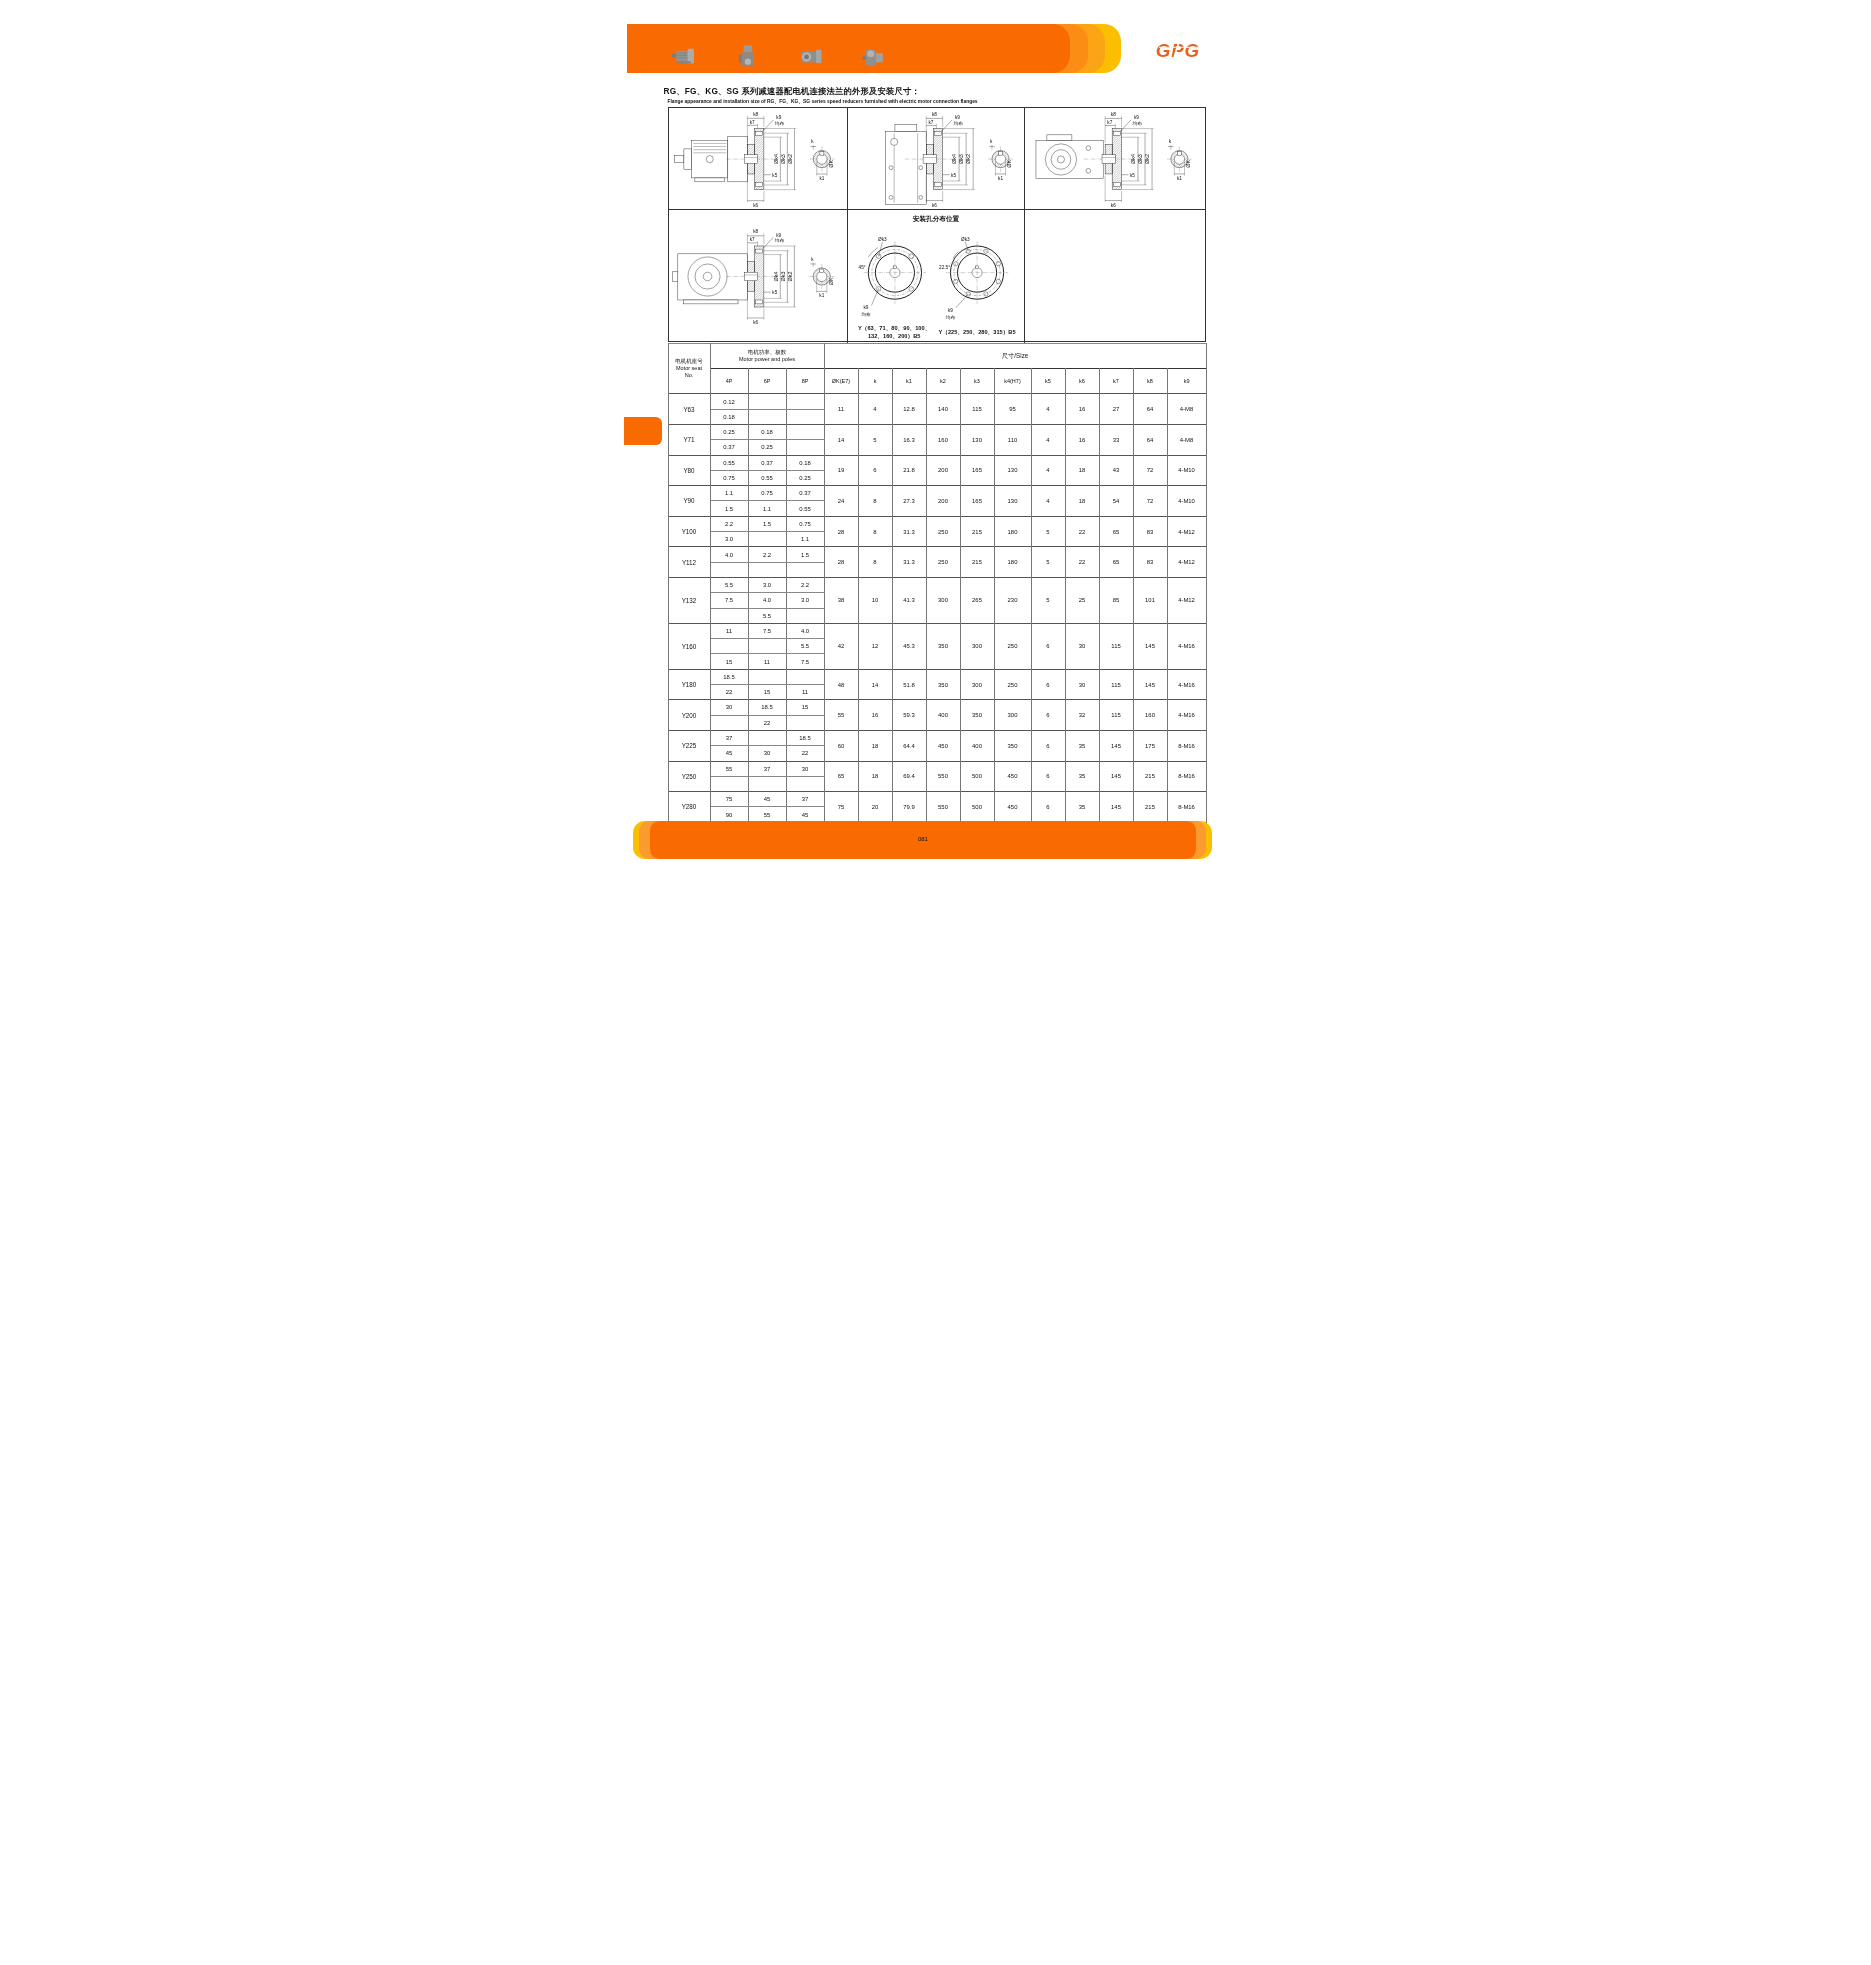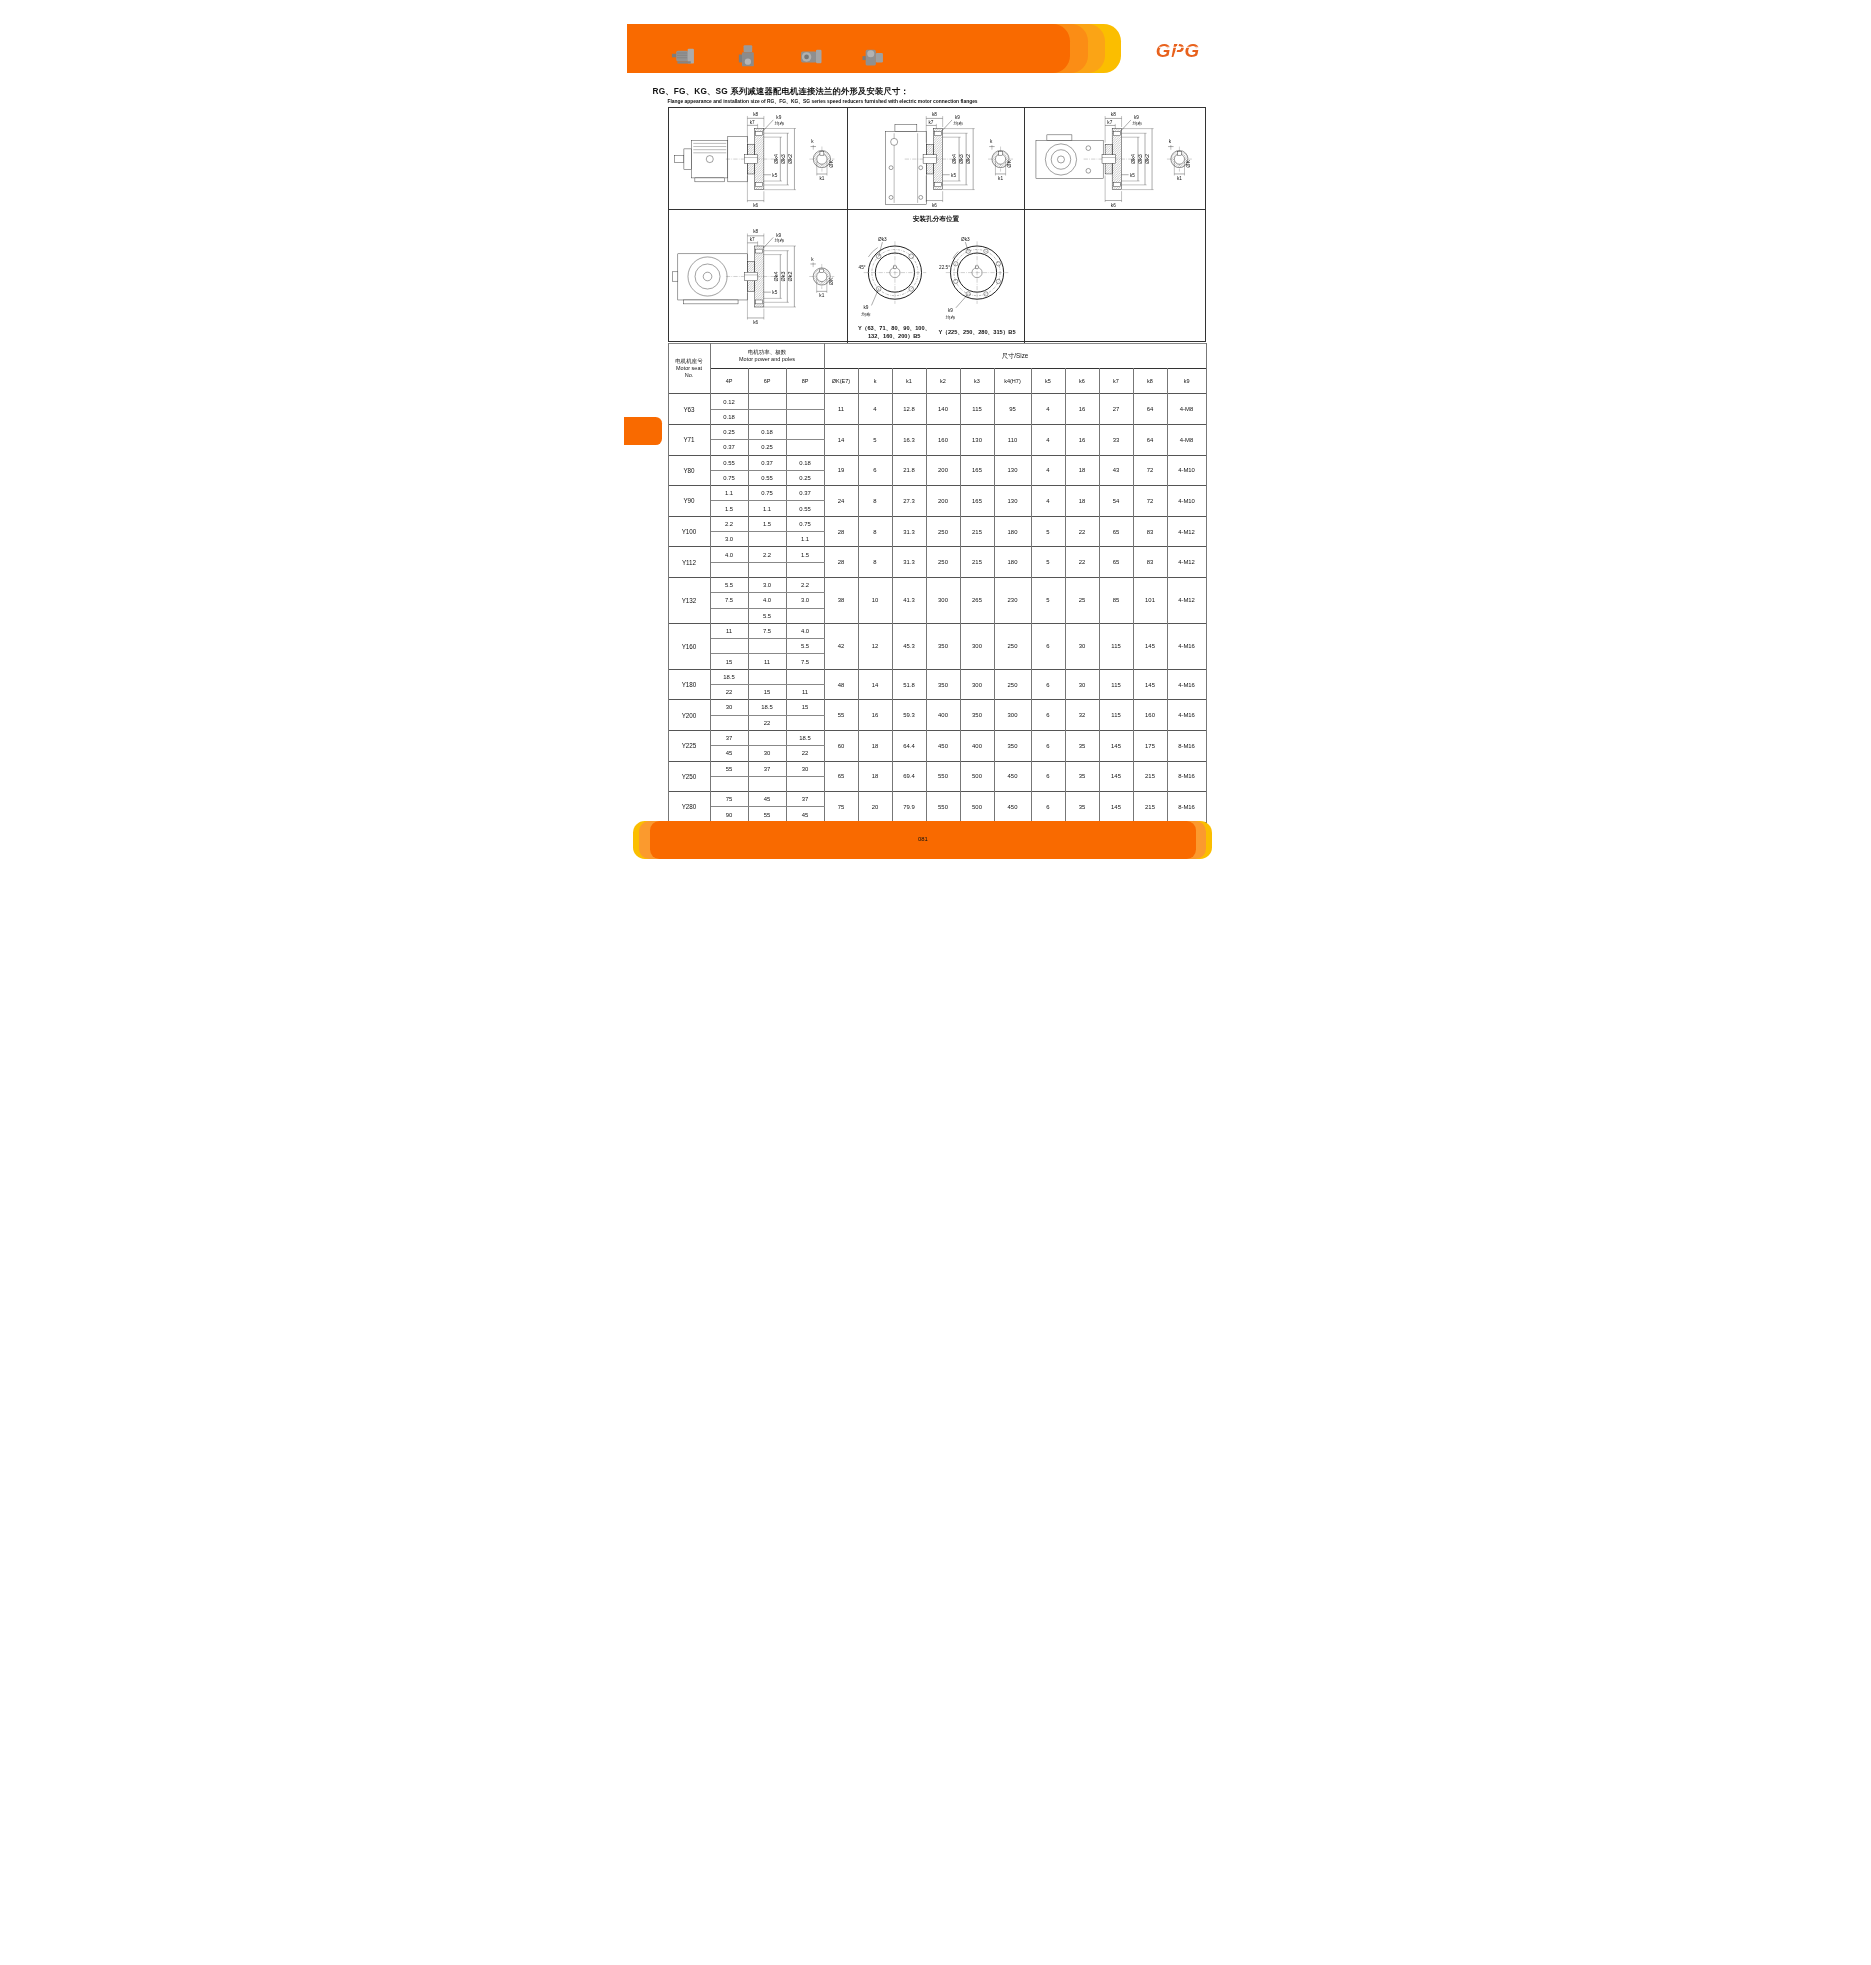--- a/index.html
+++ b/index.html
@@ -10,21 +10,21 @@
   .band{position:absolute;left:3.1px;top:24.4px;height:49px;border-radius:0 17.3px 17.3px 0;}
   .band.l4{width:494px;background:#FBBE00;}
   .band.l3{width:478px;background:#FBA415;}
   .band.l2{width:461px;background:#FB8D15;}
   .band.l1{width:443px;background:#F96A00;}
   .photos{position:absolute;left:47px;top:42px;display:flex;gap:36px;}
   .photo{width:27px;height:27.5px;}
   .logo{position:absolute;left:531px;top:41px;width:69px;height:20.4px;}
 
   
-  .title-zh{position:absolute;left:29px;top:86px;font-size:8.3px;font-weight:bold;letter-spacing:0.2px;}
+  .title-zh{position:absolute;left:40px;top:86px;font-size:8.3px;font-weight:bold;letter-spacing:0.2px;}
   .title-en{position:absolute;left:44px;top:98px;font-size:4.9px;font-weight:bold;}
 
   
   .drawing-box{position:absolute;left:44px;top:107px;width:538px;height:235px;border:0.5px solid #333;box-sizing:border-box;}
   .dcell{position:absolute;box-sizing:border-box;}
   .dc1{left:0;top:0;width:178px;height:101px;}
   .dc2{left:178px;top:0;width:177px;height:101px;border-left:0.4px solid #333;}
   .dc3{left:355px;top:0;width:182px;height:101px;border-left:0.4px solid #333;}
   .dc4{left:0;top:101px;width:178px;height:134px;border-top:0.4px solid #333;}
   .dc5{left:178px;top:101px;width:177px;height:134px;border-top:0.4px solid #333;border-left:0.4px solid #333;}

